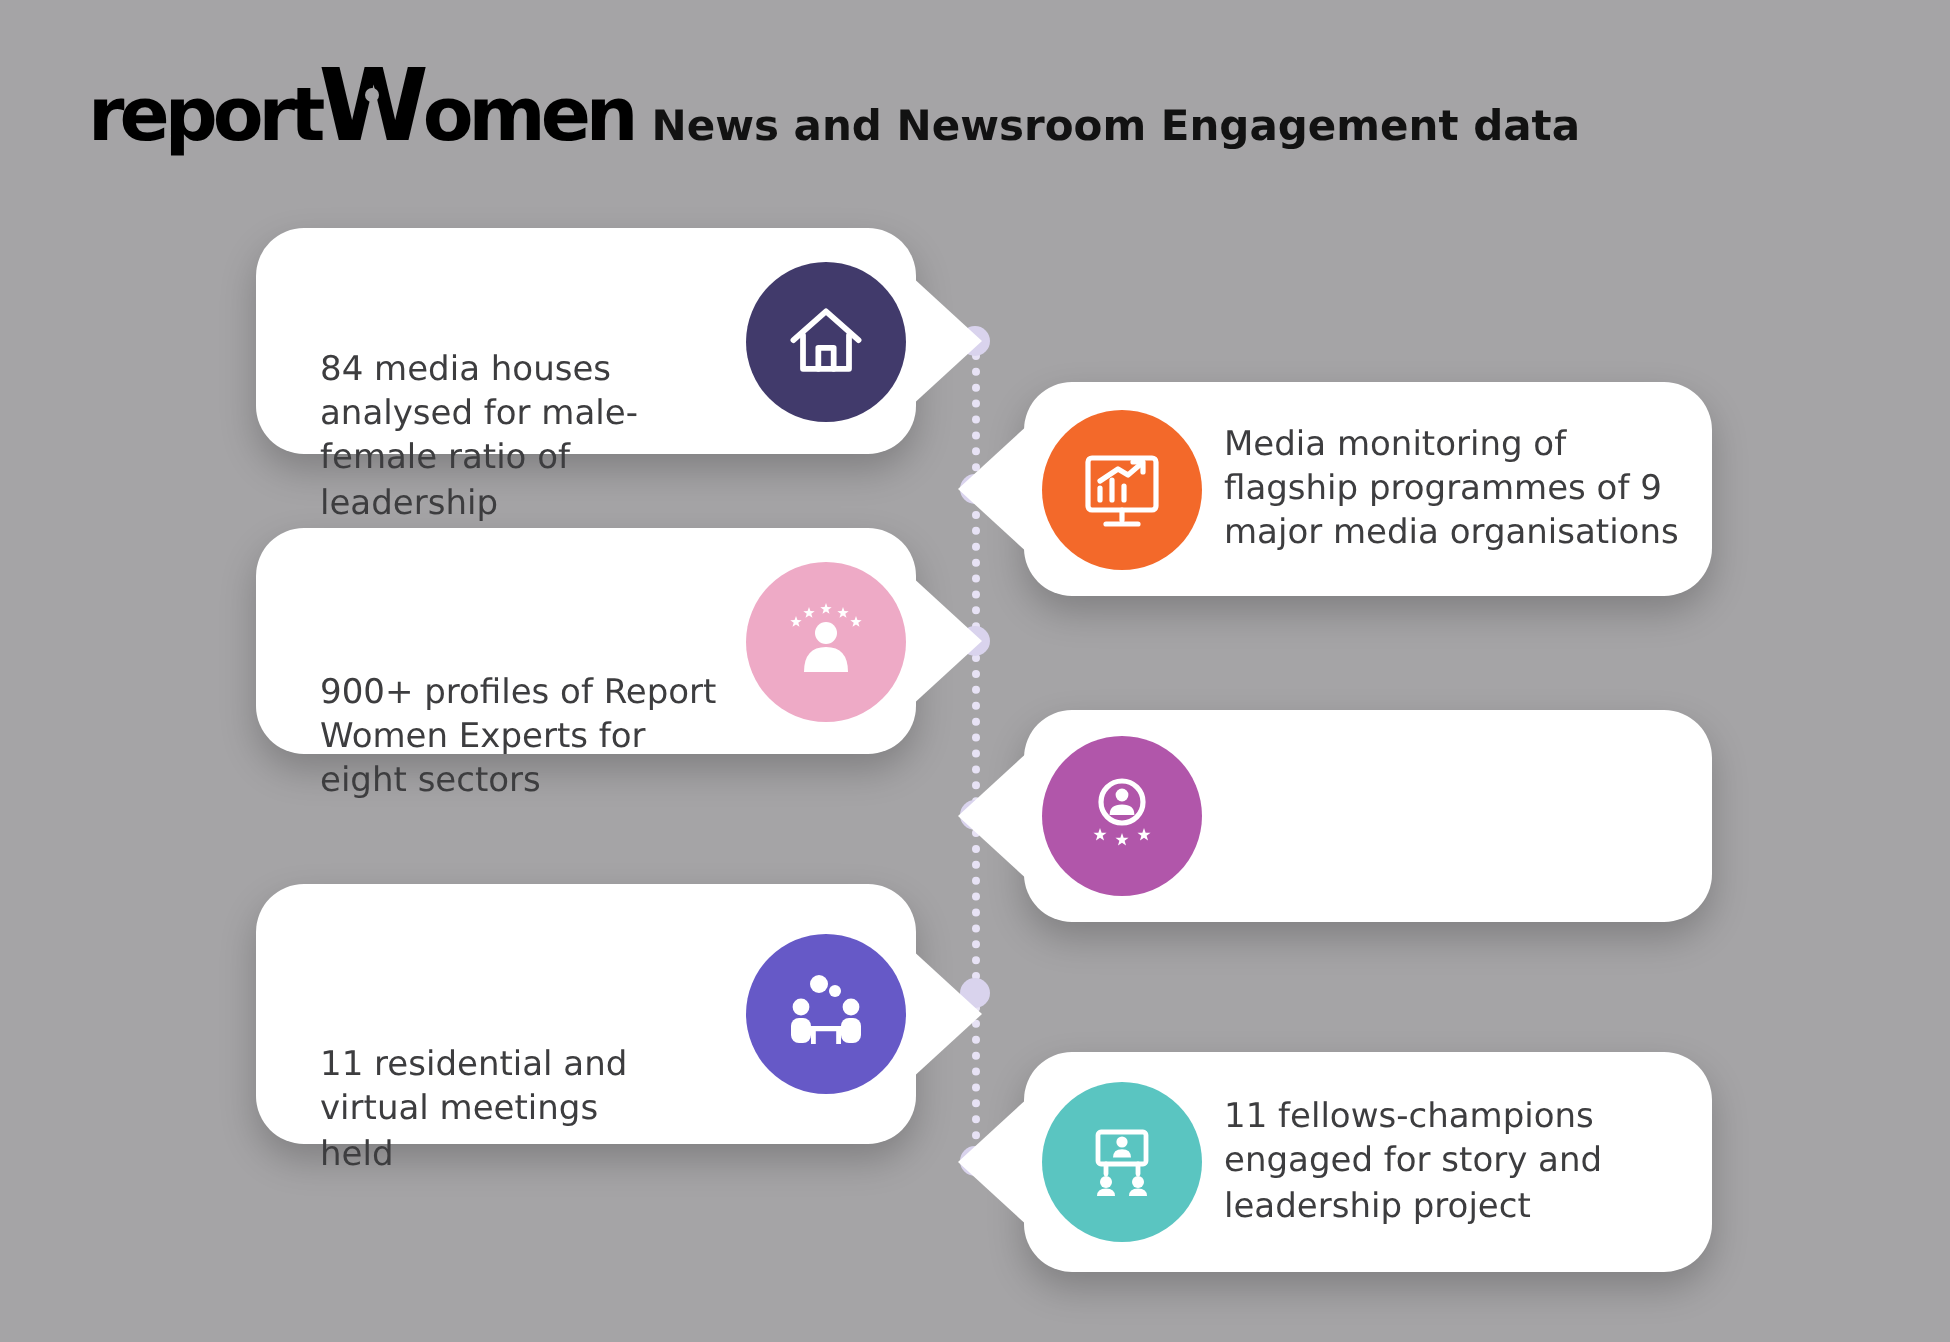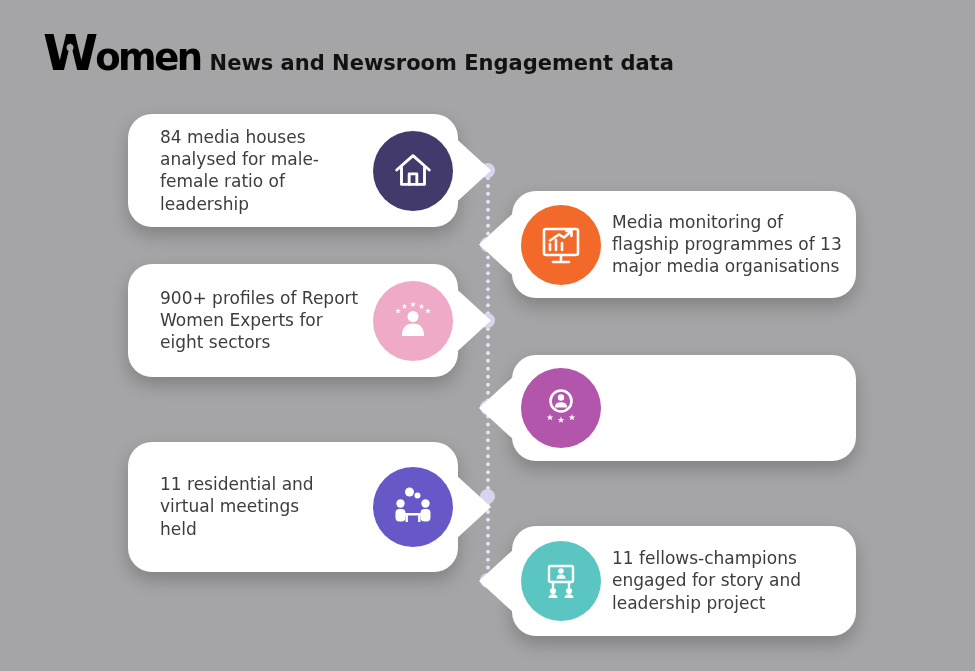--- a/index.html
+++ b/index.html
@@ -61,30 +61,31 @@
     position:absolute; top:50%; transform:translateY(-50%);
     width:80px; height:80px; border-radius:50%;
     display:flex; align-items:center; justify-content:center;
   }
   .card.left  .icon-circle { right:5px; }
   .card.right .icon-circle { left:9px; }
   .card-text {
     position:absolute; top:50%; transform:translateY(-50%);
     font-size:17px; line-height:1.32; color:#3d3d3f; font-weight:500;
   }
-  .card.left  .card-text { left:32px; }
+  .card.left  .card-text { left:32px;margin-top:48px; }
   .card.right .card-text { left:100px; width:238px; }
 </style>
 </head>
 <body>
 
 <div class="canvas">
 
   <div class="header">
     <div class="logo">
+      <span class="logo-report">report</span>
       <span class="logo-w"><span>W</span><span class="w-dot"></span></span>
       <span class="logo-omen">omen</span>
     </div>
     <div class="page-title">News and Newsroom Engagement data</div>
   </div>
 
   <div>
     <div class="timeline-line"></div>
     <div class="timeline-dot" style="top:163px"></div>
     <div class="timeline-dot" style="top:237px"></div>
@@ -113,21 +114,21 @@
         <rect x="7" y="8" width="34" height="26" rx="2"></rect>
         <line x1="13" y1="29" x2="13" y2="23"></line>
         <line x1="19" y1="29" x2="19" y2="19"></line>
         <line x1="25" y1="29" x2="25" y2="22"></line>
         <path d="M13 19.5 L22 13.5 L27 16.5 L34 10.5"></path>
         <path d="M29.5 10 L34.5 10 L34.5 15"></path>
         <line x1="24" y1="34" x2="24" y2="39"></line>
         <line x1="16" y1="41" x2="32" y2="41"></line>
       </svg>
     </div>
-    <div class="card-text">Media monitoring of flagship programmes of 13 major media organisations</div>
+    <div class="card-text">Media monitoring of flagship programmes of 9 major media organisations</div>
   </div>
 
   <div class="card left" style="top:264px;height:113px">
     <div class="tail"></div>
     <div class="card-text" style="width:200px">900+ profiles of Report Women Experts for eight sectors</div>
     <div class="icon-circle" style="background-color: rgb(238, 170, 198);">
       <svg width="48" height="48" viewBox="0 0 48 48">
         <defs>
           <path id="star" d="M0,-3 L0.71,-0.97 L2.85,-0.93 L1.14,0.37 L1.76,2.43 L0,1.2 L-1.76,2.43 L-1.14,0.37 L-2.85,-0.93 L-0.71,-0.97 Z"></path>
         </defs>

